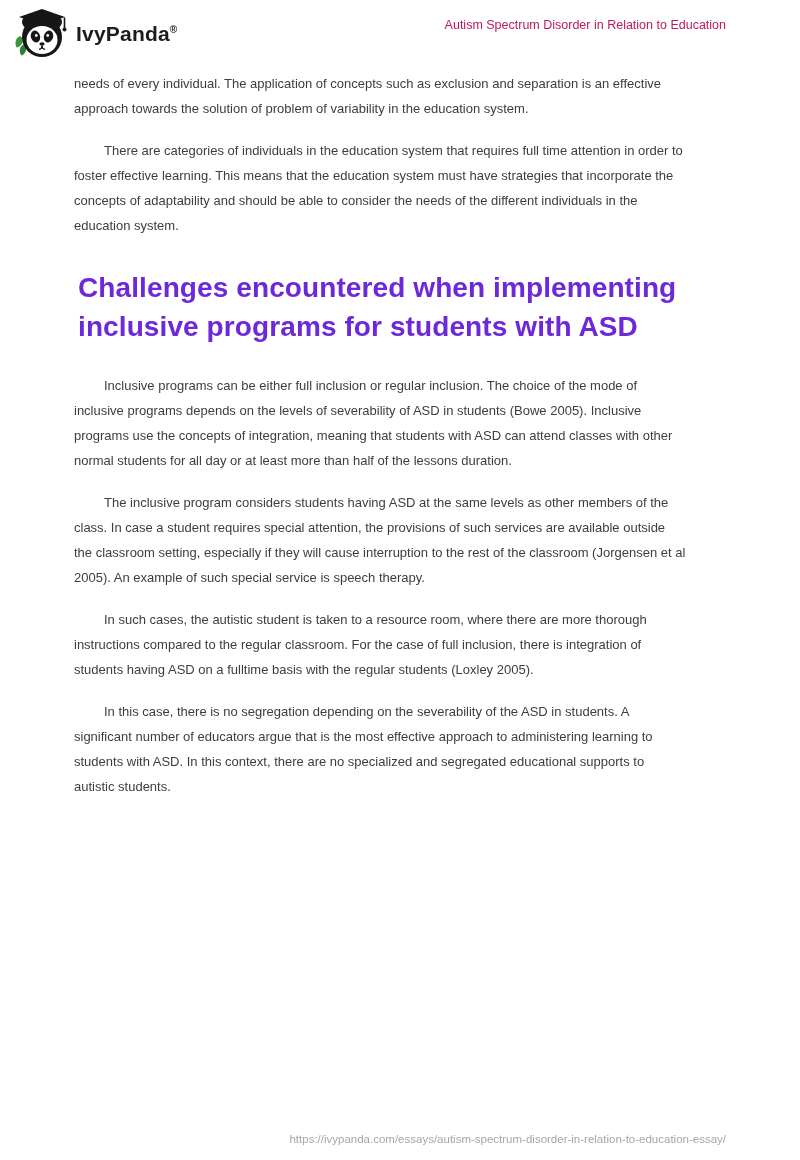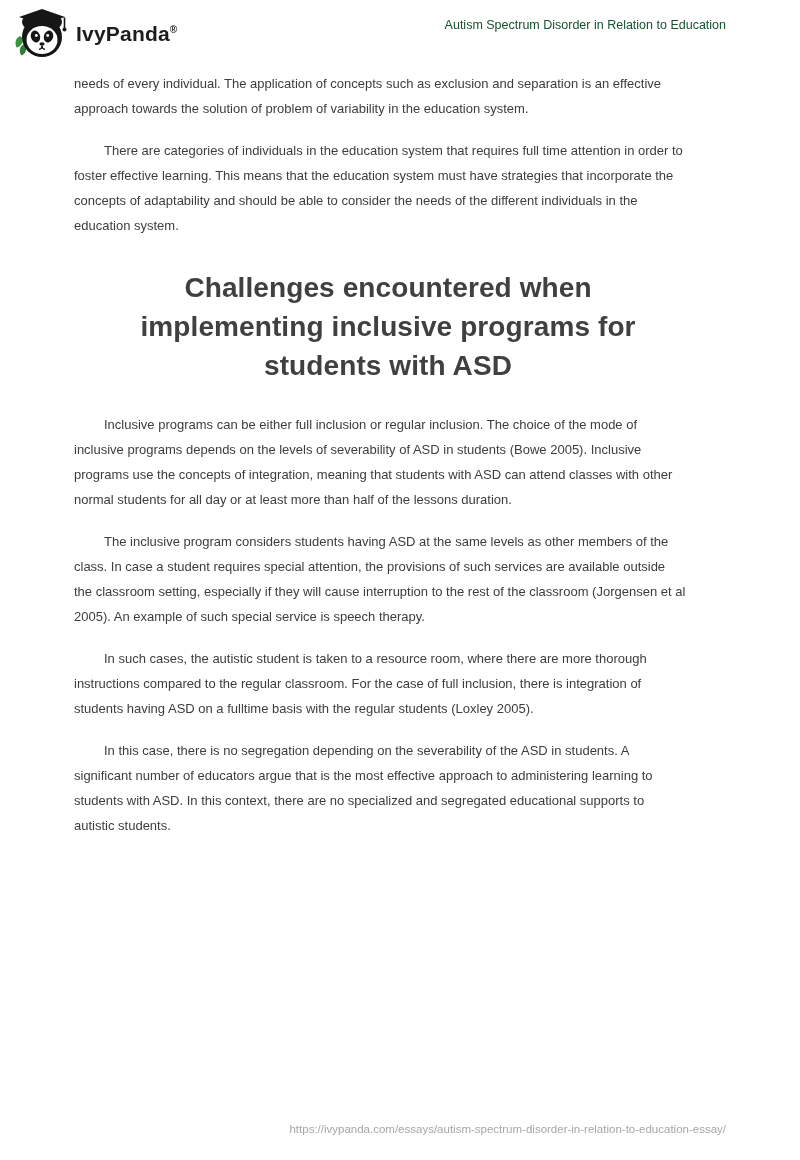--- a/index.html
+++ b/index.html
@@ -34,50 +34,49 @@
     letter-spacing: 0.2px;
   }
   .reg-mark {
     font-size: 10px;
     font-weight: 700;
     color: #1c1c1c;
     vertical-align: 8px;
   }
   .doc-title {
     font-size: 12.5px;
-    color: #14532d;
+    color: #be185d;
     margin-top: 9px;
   }
   
   .content {
     padding: 0 74px;
     margin-top: 13px;
   }
   .para {
     font-size: 13px;
     line-height: 25px;
     margin: 0 0 17px 0;
     text-indent: 30px;
     color: #3d3d3d;
   }
   .para.no-indent { text-indent: 0; }
   .section-heading {
     font-size: 28px;
     line-height: 39px;
     font-weight: 700;
-    color: #404040;
-    margin: 30px 0 27px 16px;
+    color: #6d28d9;
+    margin: 30px 0 27px 4px;
     letter-spacing: 0.1px;
-    text-align: center;
   }
   
   .footer {
     position: absolute;
     right: 34px;
-    bottom: 25px;
+    bottom: 15px;
     font-size: 11.5px;
     color: #a6a6a6;
   }
 </style>
 </head>
 <body>
 
 <div class="page">
 
   <div class="header">

